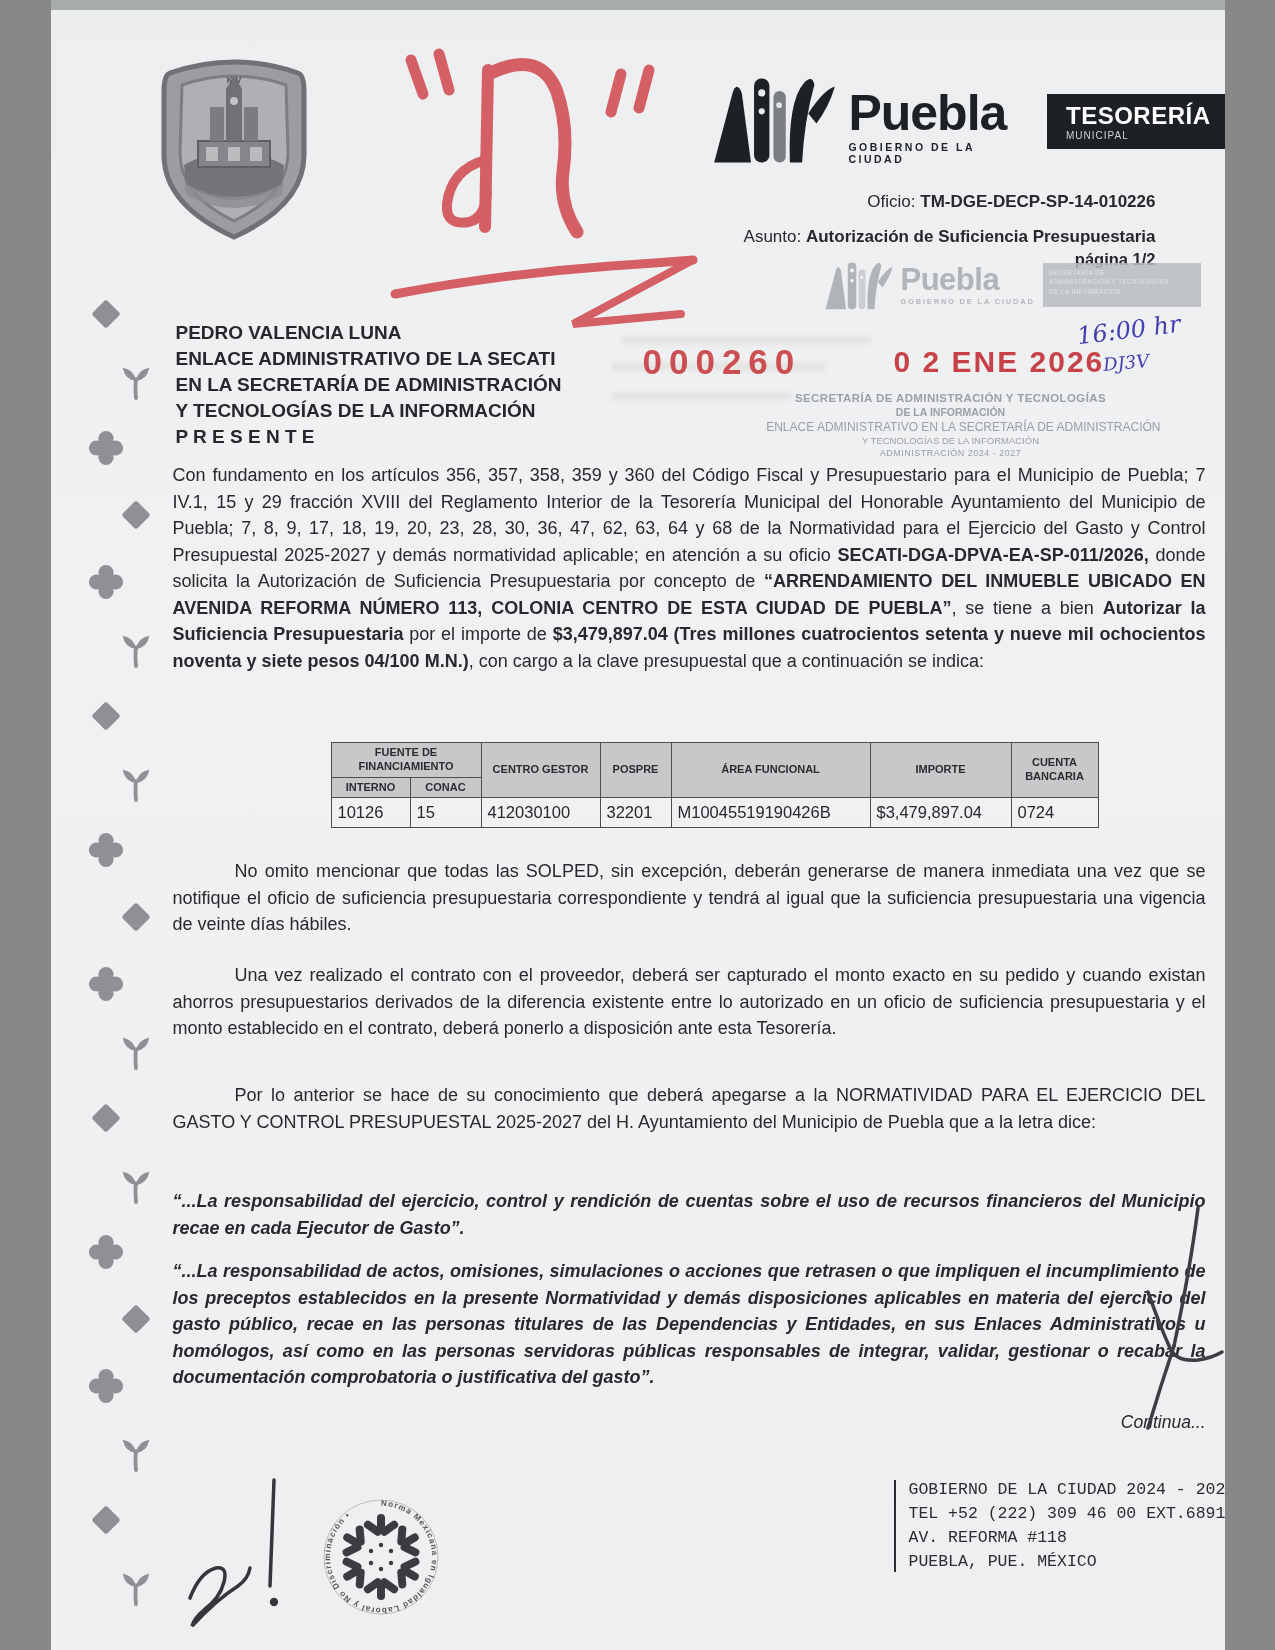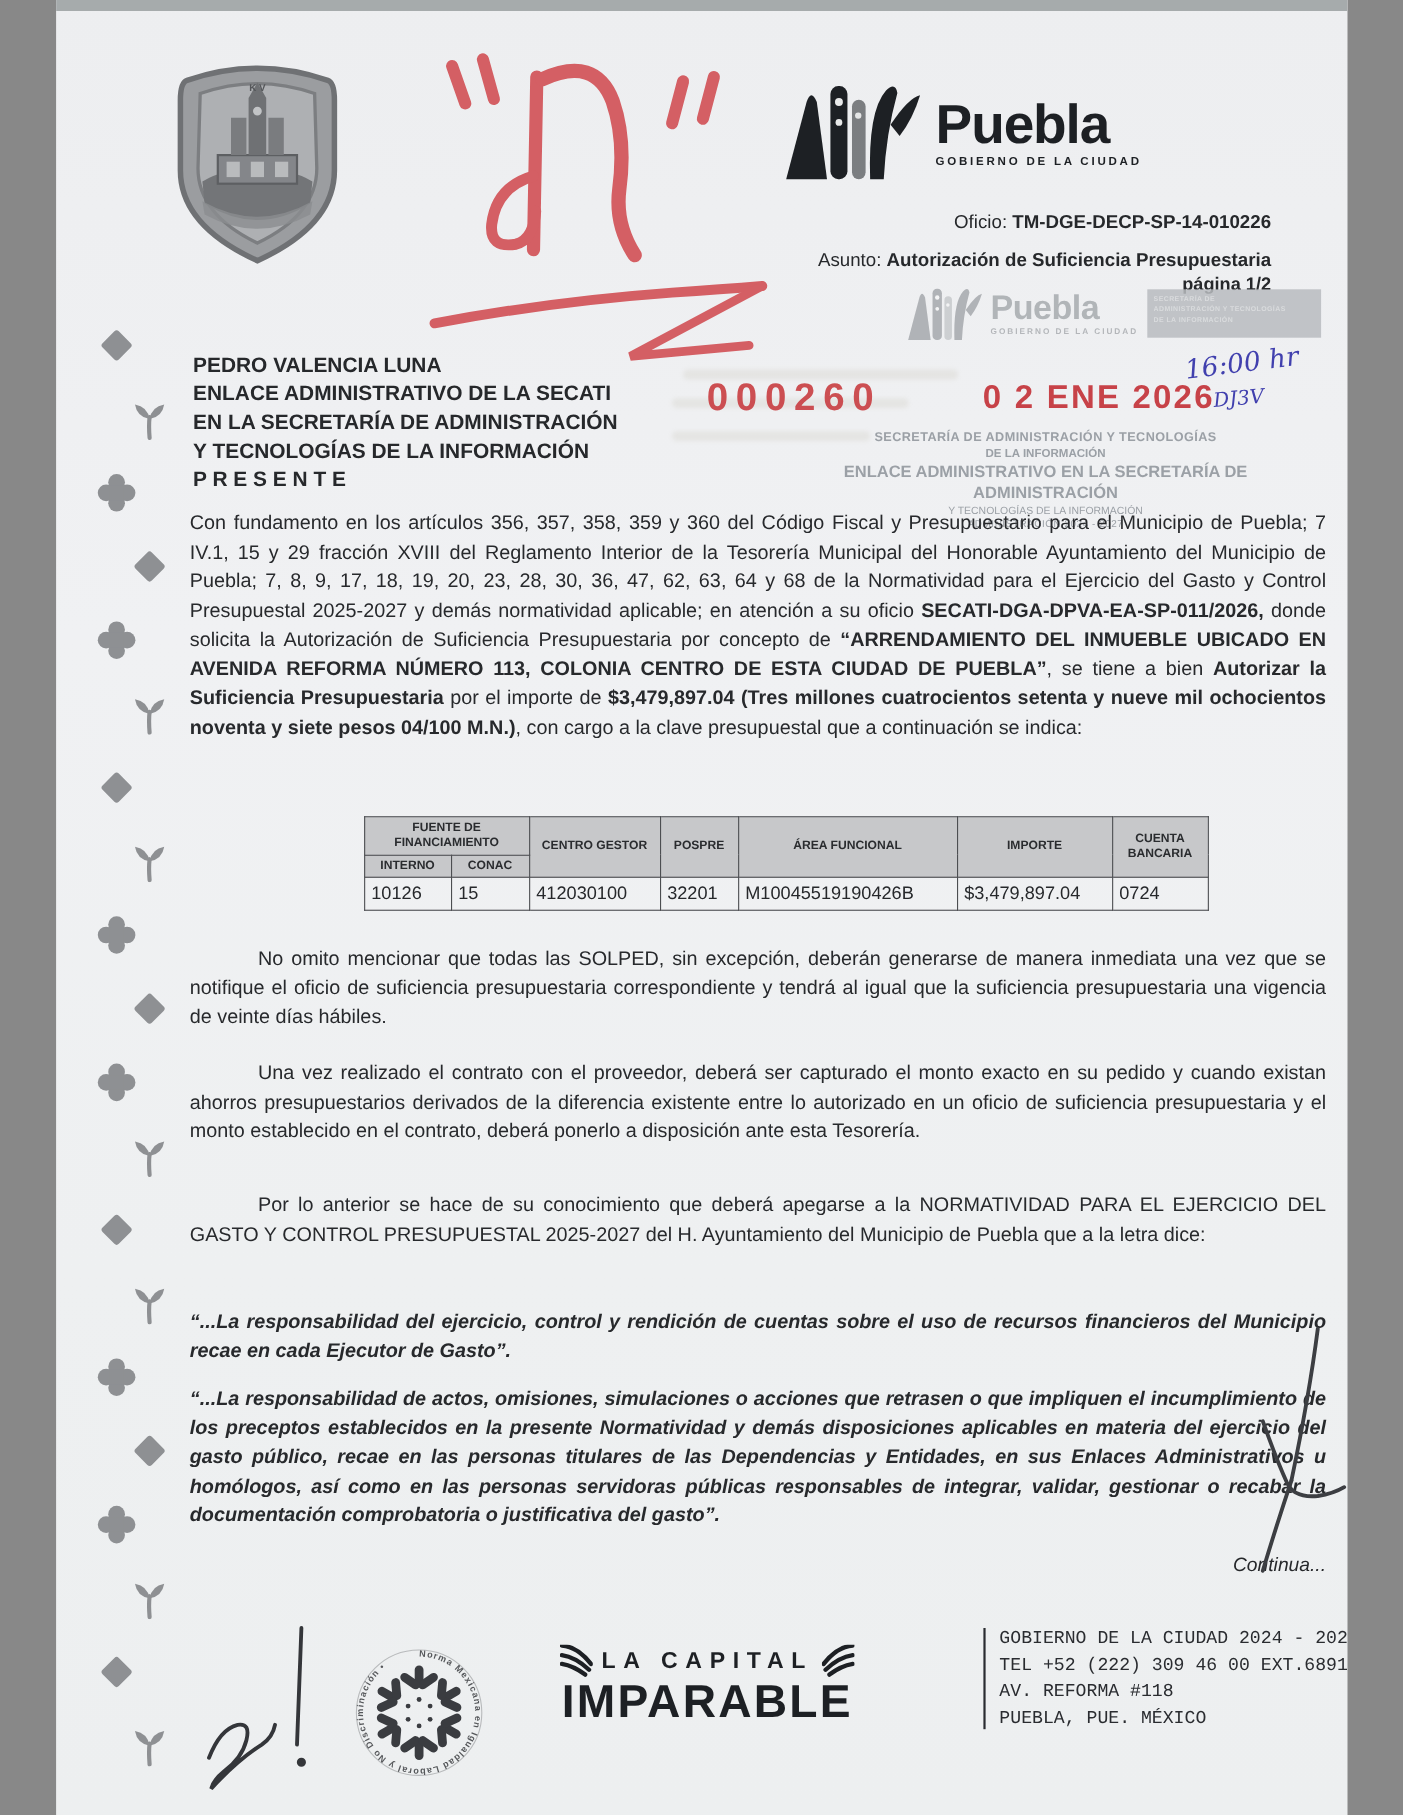--- a/index.html
+++ b/index.html
@@ -29,21 +29,21 @@
   .recipient{top:320px;left:125px;font-weight:700;font-size:19px;line-height:26px;color:#26282b;}
   
   .folio{top:342px;left:592px;font-weight:700;font-size:35px;letter-spacing:7px;color:#c8393d;opacity:.88;}
   .datestamp{top:345px;left:843px;font-weight:700;font-size:30px;letter-spacing:2px;color:#c4343a;opacity:.92;}
   .pen{color:#4140ae;font-family:"DejaVu Serif",serif;font-style:italic;}
   .pen-time{top:316px;left:1026px;font-size:24px;transform:rotate(-7deg);}
   .pen-code{top:352px;left:1052px;font-size:18px;transform:rotate(-5deg);}
   .gstamp{top:391px;left:690px;width:420px;text-align:center;color:#9ba0a6;font-weight:700;line-height:1.3;}
   .gstamp .l1{font-size:11.5px;letter-spacing:.4px;}
   .gstamp .l2{font-size:10.5px;}
-  .gstamp .l3{font-size:15px;font-weight:700;}
+  .gstamp .l3{font-size:12px;font-weight:400;text-align:right;}
   .gstamp .l4{font-size:9.5px;font-weight:400;}
   .gstamp .l5{font-size:9px;font-weight:400;letter-spacing:.5px;}
   .bleed{background:#b7b3a0;opacity:.18;filter:blur(2px);border-radius:4px;}
   
   .para{left:122px;width:1033px;font-size:18px;line-height:26.5px;text-align:justify;color:#27292c;}
   .indent{text-indent:62px;}
   .quote{font-weight:700;font-style:italic;}
   .continua{top:1412px;left:600px;width:555px;text-align:right;font-style:italic;font-size:17.5px;}
   
   table.budget{border-collapse:collapse;position:absolute;top:742px;left:280px;}
@@ -127,20 +127,24 @@
   </svg>
 
   <div class="abs hdr-logo">
     <svg width="135" height="98" viewBox="0 0 130 95" style="color:#1d2024">
         <use href="#puebla-icon"></use>
       </svg>
     <div style="margin-left:10px">
       <div class="hdr-word">Puebla</div>
       <div class="hdr-sub">GOBIERNO DE LA CIUDAD</div>
     </div>
+    <div class="dept-box">
+      <div class="dept-main">TESORERÍA</div>
+      <div class="dept-sub">MUNICIPAL</div>
+    </div>
   </div>
 
   <div class="abs oficio-line">
     <span>Oficio: </span><b>TM-DGE-DECP-SP-14-010226</b>
   </div>
   <div class="abs asunto-line">
     <span>Asunto: </span><b>Autorización de Suficiencia Presupuestaria</b>
   </div>
   <div class="abs pagina-line">página 1/2</div>
 
@@ -256,32 +260,20 @@
       <use href="#prong" transform="rotate(300 65 65)"></use>
       <circle cx="65" cy="53" r="2.2"></circle>
         <circle cx="75" cy="59" r="2.2"></circle>
         <circle cx="75" cy="71" r="2.2"></circle>
       <circle cx="65" cy="77" r="2.2"></circle>
         <circle cx="55" cy="71" r="2.2"></circle>
         <circle cx="55" cy="59" r="2.2"></circle>
     </g>
   </svg>
 
-  <div class="abs slogan">
-    <div class="slogan-l1">
-      <svg width="30" height="30" viewBox="0 0 34 34" style="color:#1d2024;transform:scaleX(-1)">
-          <use href="#wing"></use>
-        </svg>
-      <span>LA CAPITAL</span>
-      <svg width="30" height="30" viewBox="0 0 34 34" style="color:#1d2024">
-          <use href="#wing"></use>
-        </svg>
-    </div>
-    <div class="slogan-l2">IMPARABLE</div>
-  </div>
 
   <div class="abs footer-divider"></div>
   <div class="abs address">
     <div>GOBIERNO DE LA CIUDAD 2024 - 2027</div>
     <div>TEL +52 (222) 309 46 00 EXT.6891</div>
     <div>AV. REFORMA #118</div>
     <div>PUEBLA, PUE. MÉXICO</div>
   </div>
 
   <svg id="ornaments" class="abs" style="top:295px;left:22px;color:#8e9093" width="90" height="1355">

